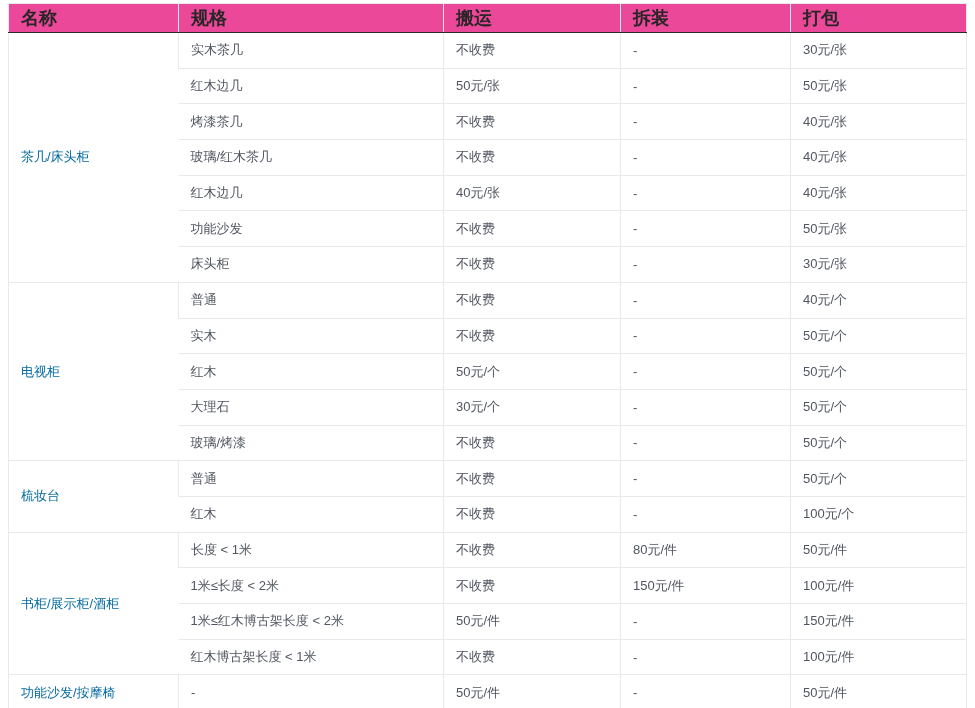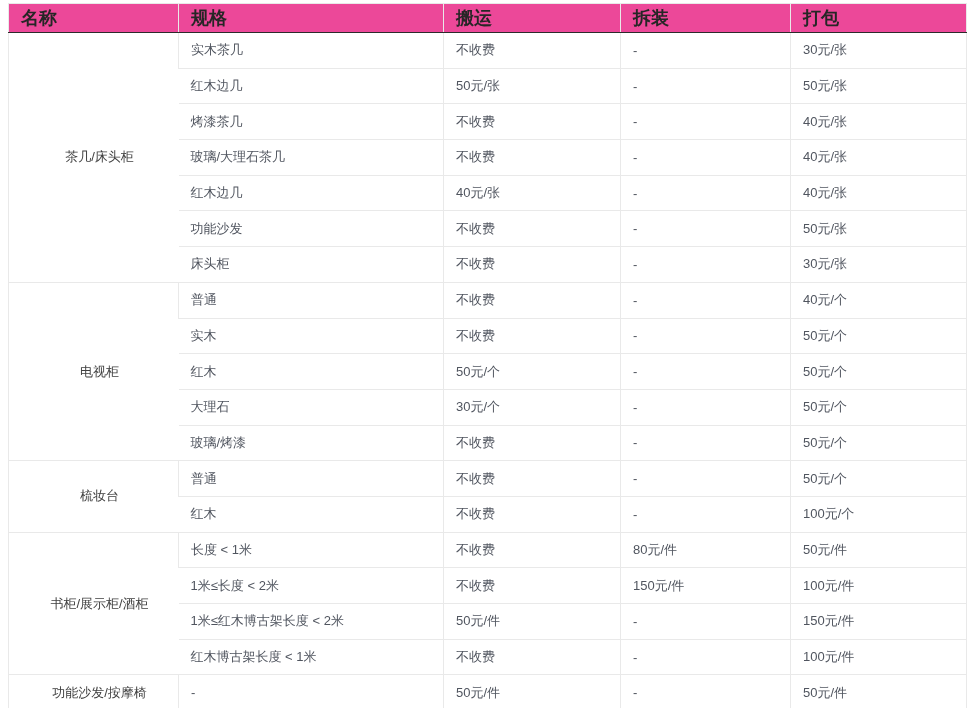--- a/index.html
+++ b/index.html
@@ -48,22 +48,21 @@
     font-size: 13px;
     color: #50555f;
     border-left: 1px solid #e9e9e9;
     border-bottom: 1px solid #e9e9e9;
     background: #ffffff;
     white-space: nowrap;
     overflow: hidden;
   }
   .price-table td:first-child { border-left: none; }
   .price-table td.cat {
-    color: #404040;
-    text-align: center;
+    color: #0369a1;
   }
 </style>
 </head>
 <body>
 
 <div class="viewport">
   <table class="price-table">
     <colgroup>
       <col class="c1">
         <col class="c2">
@@ -94,21 +93,21 @@
           <td>-</td>
           <td>50元/张</td>
         </tr>
         <tr>
           <td>烤漆茶几</td>
           <td>不收费</td>
           <td>-</td>
           <td>40元/张</td>
         </tr>
         <tr>
-          <td>玻璃/大理石茶几</td>
+          <td>玻璃/红木茶几</td>
           <td>不收费</td>
           <td>-</td>
           <td>40元/张</td>
         </tr>
         <tr>
           <td>红木边几</td>
           <td>40元/张</td>
           <td>-</td>
           <td>40元/张</td>
         </tr>

